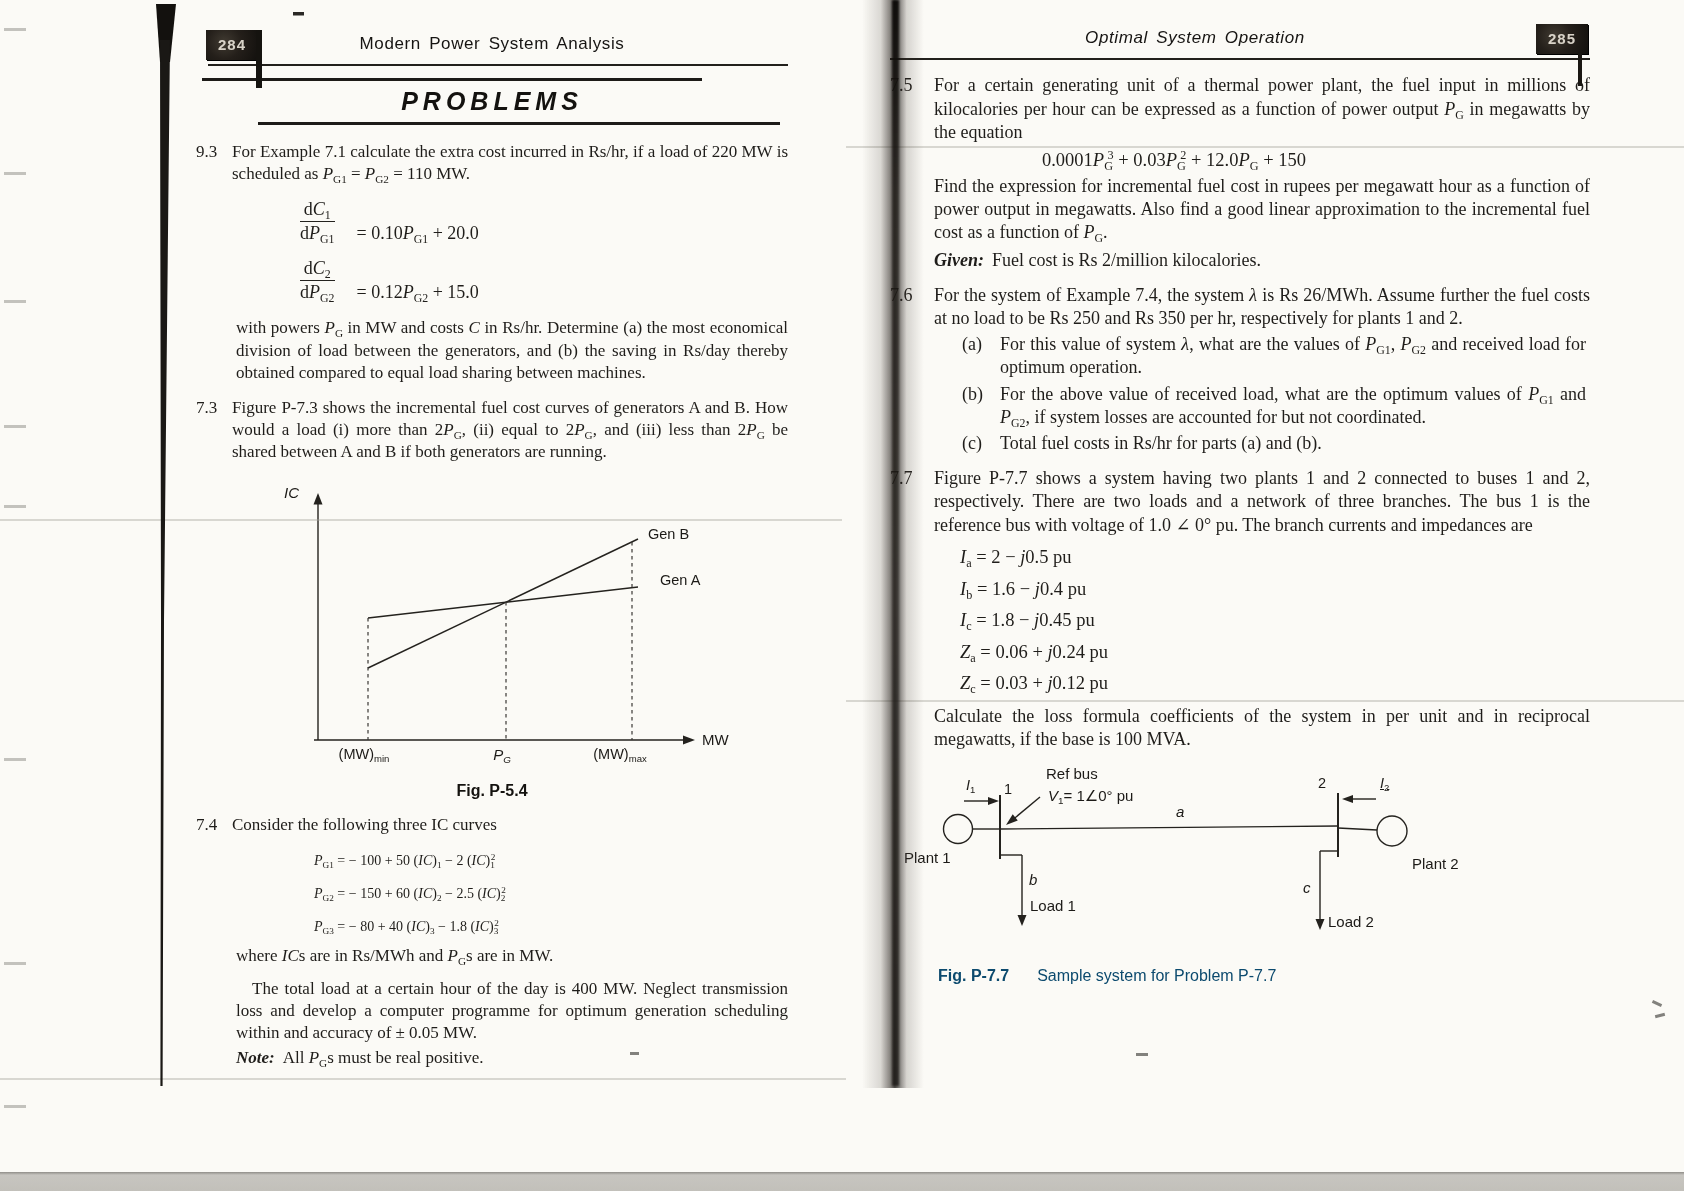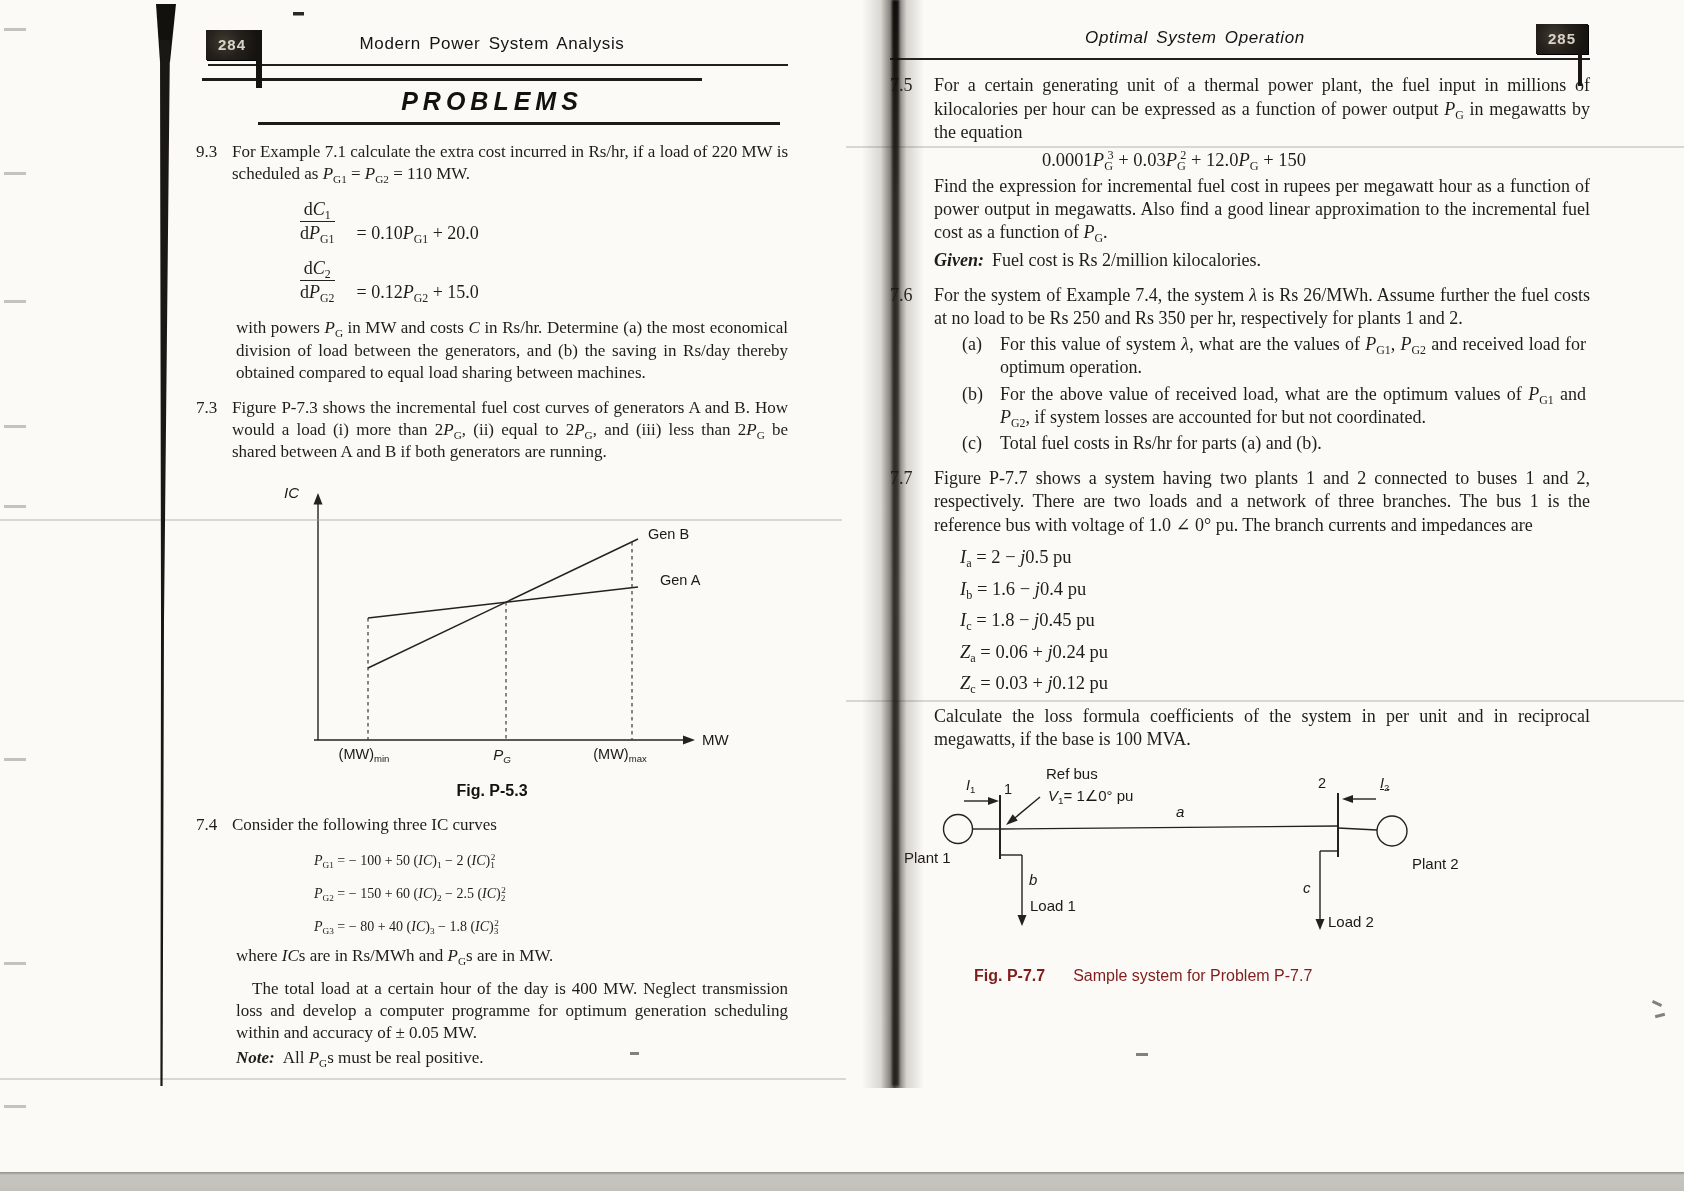--- a/index.html
+++ b/index.html
@@ -60,21 +60,21 @@
   .note{margin-left:40px;margin-top:2px;font-size:17px;line-height:22.4px;}
   .lead{font-weight:bold;font-style:italic;margin-right:8px;}
   
   .figwrap{position:relative;margin-top:8px;}
   .fig73{position:relative;height:296px;}
   .fig77{position:relative;height:186px;margin-top:14px;}
   .fig-svg{position:absolute;left:0;top:0;}
   .flabel{position:absolute;font-family:"Liberation Sans","DejaVu Sans",sans-serif;font-size:14.5px;color:#1c1a17;white-space:nowrap;}
   .flabel.cc{transform:translateX(-50%);}
   .figcap{text-align:center;font-family:"Liberation Sans","DejaVu Sans",sans-serif;font-weight:bold;font-size:16px;margin-top:14px;color:#14120f;}
-  .figcap77{margin:16px 0 0 84px;font-family:"Liberation Sans","DejaVu Sans",sans-serif;font-size:16px;color:#7f1d1d;}
+  .figcap77{margin:16px 0 0 48px;font-family:"Liberation Sans","DejaVu Sans",sans-serif;font-size:16px;color:#0c4a6e;}
   .capbold{font-weight:bold;margin-right:28px;}
   
   .deco{position:absolute;pointer-events:none;}
   .binding{left:862px;top:0;width:62px;height:1088px;z-index:5;
            background:linear-gradient(90deg, rgba(70,62,54,0) 0%, rgba(70,62,54,.18) 30%, rgba(38,33,28,.62) 48%, rgba(30,27,23,.78) 53%, rgba(70,62,54,.2) 72%, rgba(70,62,54,0) 100%);
            filter:blur(.6px);}
   .binding-core{left:892px;top:0;width:7px;height:1086px;z-index:6;filter:blur(1.2px);
            background:linear-gradient(180deg, rgba(12,10,8,.95) 0%, rgba(28,24,20,.72) 18%, rgba(30,26,22,.6) 55%, rgba(22,19,16,.75) 100%);}
   .bottom-band{left:0;top:1172px;width:1684px;height:19px;z-index:7;
            background:linear-gradient(180deg,#8f8d88 0,#c7c5c0 3px,#c2c0ba 100%);}
@@ -150,21 +150,21 @@
           </g>
         </svg>
         <span class="flabel" style="left:88px;top:12px;font-size:15px;"><i>IC</i></span>
         <span class="flabel" style="left:506px;top:259px;font-size:15px;">MW</span>
         <span class="flabel" style="left:452px;top:54px;">Gen B</span>
         <span class="flabel" style="left:452px;top:100px;margin-left:12px;">Gen A</span>
         <span class="flabel cc" style="left:168px;top:274px;">(MW)<sub>min</sub></span>
         <span class="flabel cc" style="left:306px;top:274px;font-size:15px;"><i>P<sub>G</sub></i></span>
         <span class="flabel cc" style="left:424px;top:274px;">(MW)<sub>max</sub></span>
       </div>
-      <div class="figcap">Fig. P-5.3</div>
+      <div class="figcap">Fig. P-5.4</div>
     </div>
 
     <div class="prob" style="margin-top:14px;">
       <span class="pnum">7.4</span>
       <div class="ptext">Consider the following three IC curves</div>
     </div>
     <div class="eqline"><i>P</i><sub>G1</sub> = − 100 + 50 (<i>IC</i>)<sub>1</sub> − 2 (<i>IC</i>)<sub>1</sub><sup>2</sup></div>
     <div class="eqline"><i>P</i><sub>G2</sub> = − 150 + 60 (<i>IC</i>)<sub>2</sub> − 2.5 (<i>IC</i>)<sub>2</sub><sup>2</sup></div>
     <div class="eqline"><i>P</i><sub>G3</sub> = − 80 + 40 (<i>IC</i>)<sub>3</sub> − 1.8 (<i>IC</i>)<sub>3</sub><sup>2</sup></div>
     <div class="cont">where <i>IC</i>s are in Rs/MWh and <i>P</i><sub>G</sub>s are in MW.</div>

